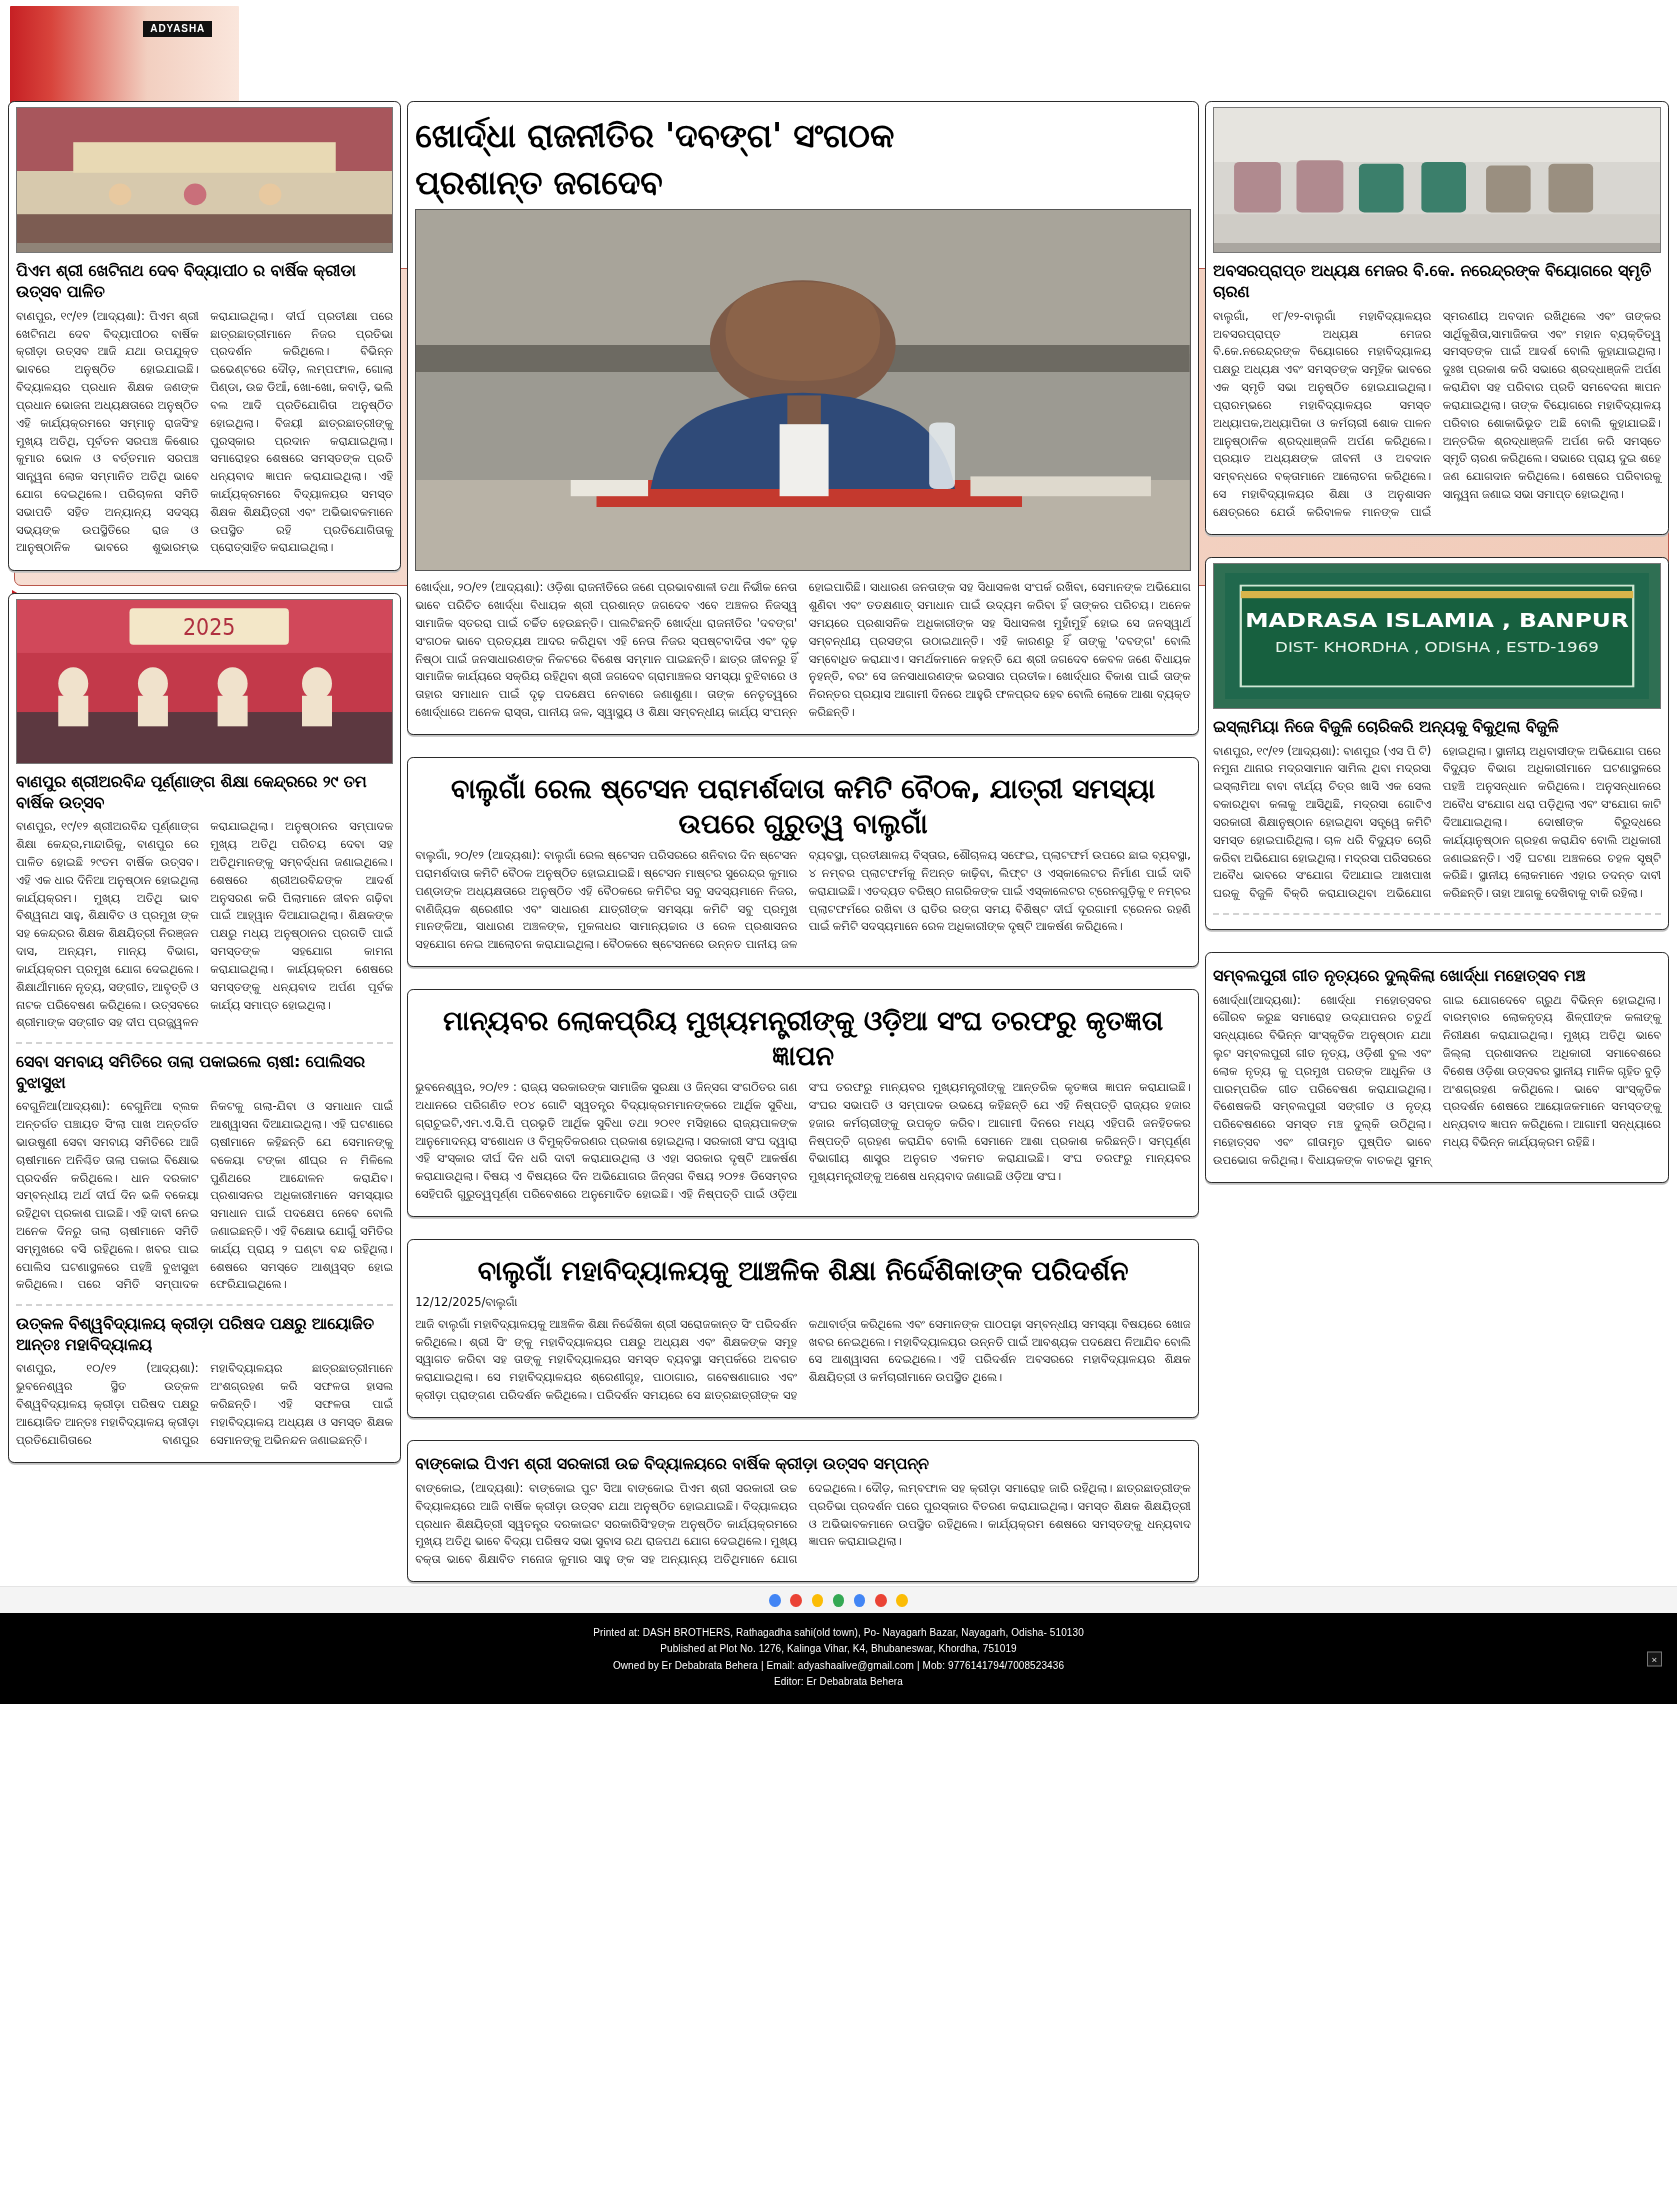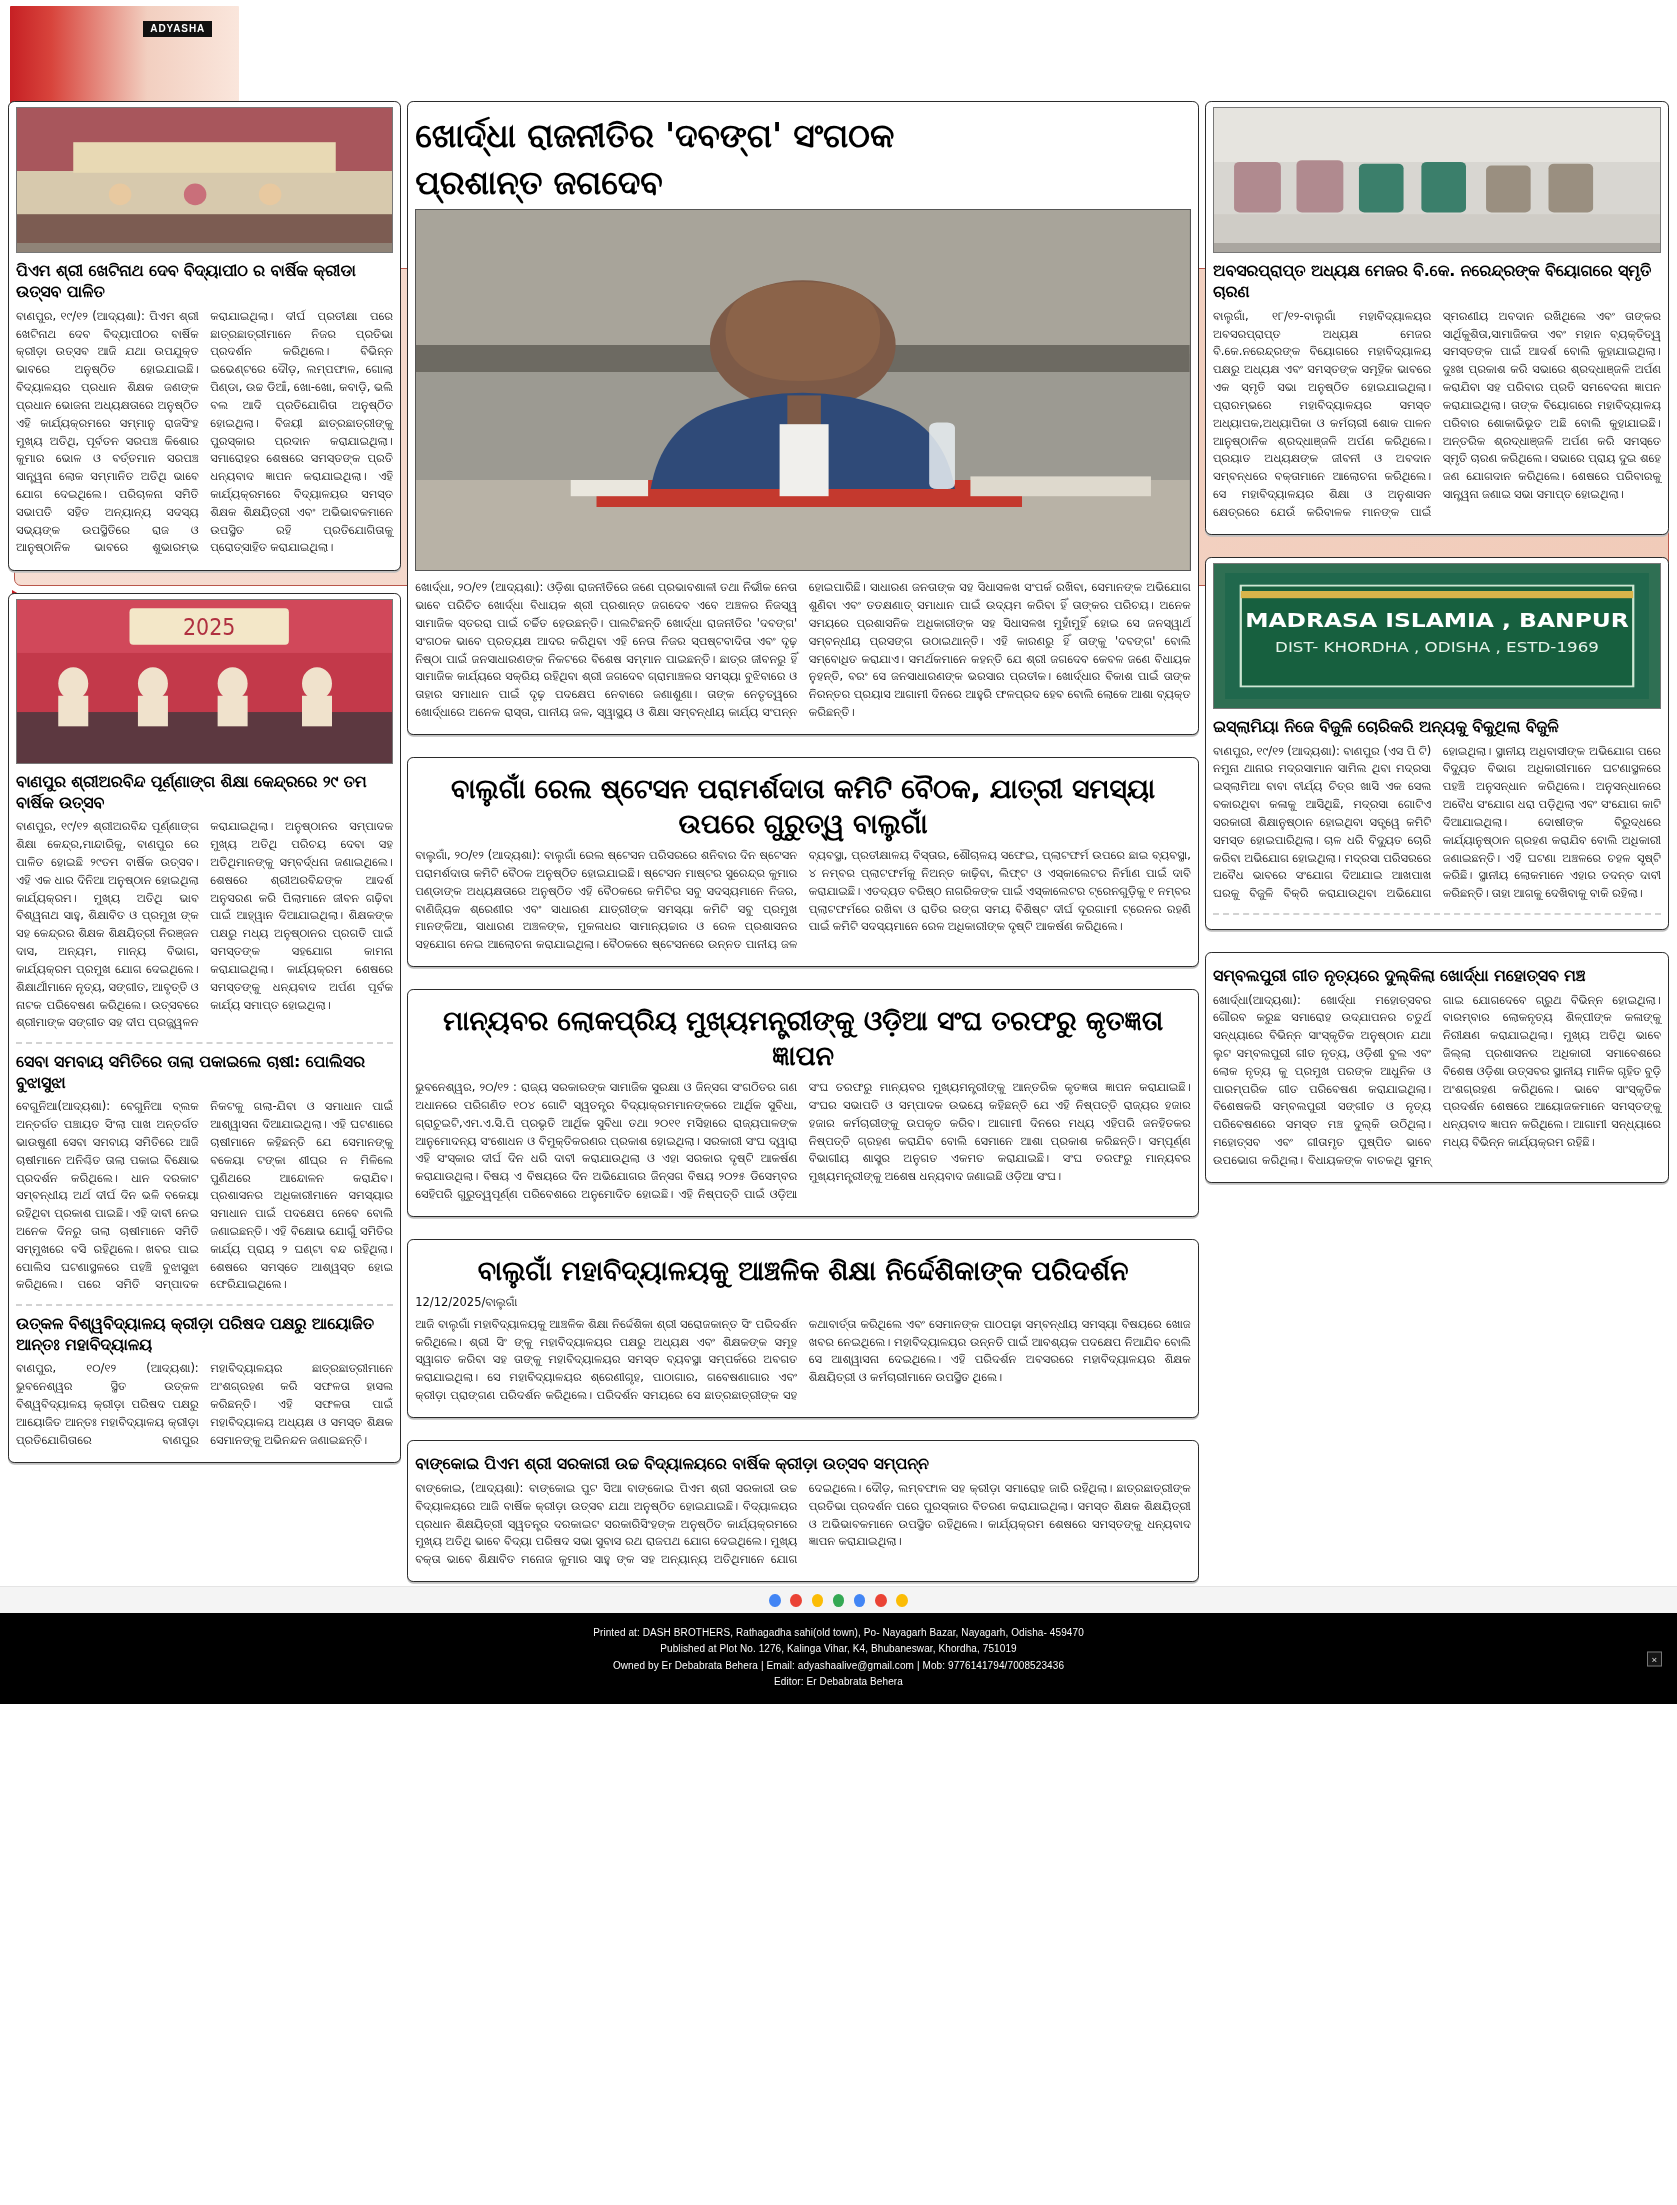--- a/index.html
+++ b/index.html
@@ -465,21 +465,21 @@
     <span class="dot" style="background: rgb(66, 133, 244);"></span>
     <span class="dot" style="background: rgb(234, 67, 53);"></span>
     <span class="dot" style="background: rgb(251, 188, 5);"></span>
     <span class="dot" style="background: rgb(52, 168, 83);"></span>
     <span class="dot" style="background: rgb(66, 133, 244);"></span>
     <span class="dot" style="background: rgb(234, 67, 53);"></span>
     <span class="dot" style="background: rgb(251, 188, 5);"></span>
   </div>
 
   <div class="footer">
-    <div>Printed at: DASH BROTHERS, Rathagadha sahi(old town), Po- Nayagarh Bazar, Nayagarh, Odisha- 459470</div>
+    <div>Printed at: DASH BROTHERS, Rathagadha sahi(old town), Po- Nayagarh Bazar, Nayagarh, Odisha- 510130</div>
     <div>Published at Plot No. 1276, Kalinga Vihar, K4, Bhubaneswar, Khordha, 751019</div>
     <div>Owned by Er Debabrata Behera | Email: adyashaalive@gmail.com | Mob: 9776141794/7008523436</div>
     <div>Editor: Er Debabrata Behera</div>
     <div class="close-x">×</div>
   </div>
 
 </div>
 
 
 </body></html>

